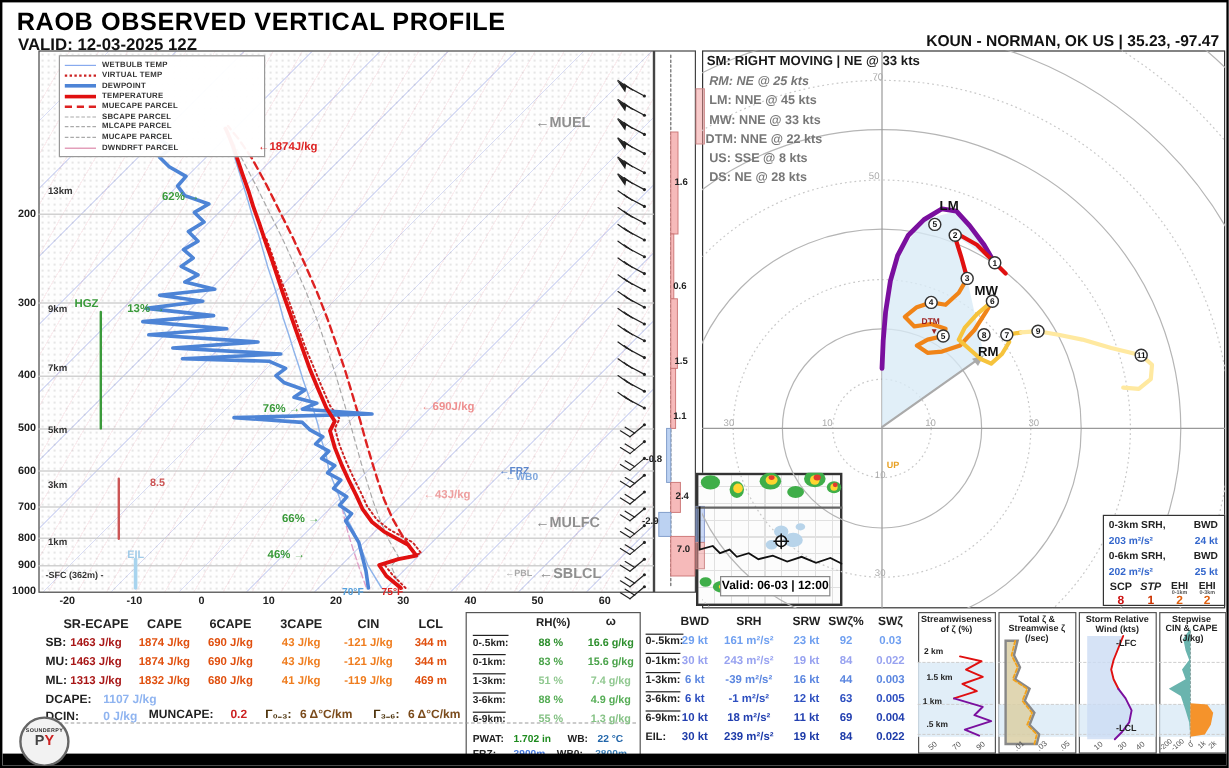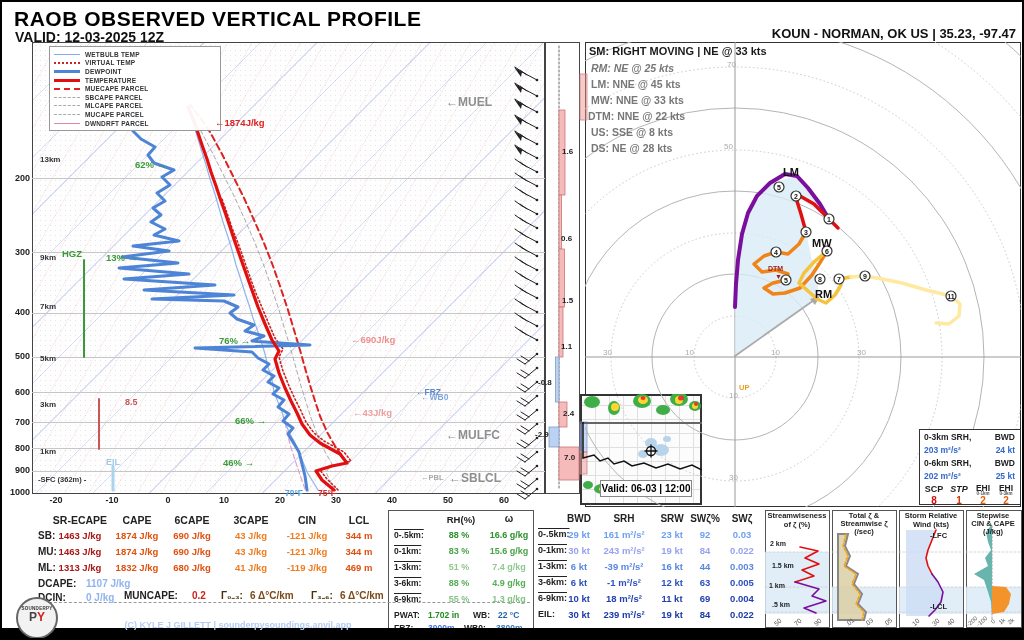--- a/index.html
+++ b/index.html
@@ -403,21 +403,21 @@
       <div class="lbl ctr" style="left: 278px; top: 494px;">20</div>
       <div class="lbl ctr" style="left: 334px; top: 494px;">30</div>
       <div class="lbl ctr" style="left: 390px; top: 494px;">40</div>
       <div class="lbl ctr" style="left: 446px; top: 494px;">50</div>
       <div class="lbl ctr" style="left: 502px; top: 494px;">60</div>
       <div class="lbl" style="left: 133px; top: 158px; color: rgb(58, 154, 58); font-size: 9.5px;">62% →</div>
       <div class="lbl" style="left: 104px; top: 251px; color: rgb(58, 154, 58); font-size: 9.5px;">13% →</div>
       <div class="lbl" style="left: 60px; top: 247px; color: rgb(58, 154, 58); font-size: 9.5px;">HGZ</div>
       <div class="lbl" style="left: 217px; top: 334px; color: rgb(58, 154, 58); font-size: 9.5px;">76% →</div>
       <div class="lbl" style="left: 87px; top: 396px; color: rgb(204, 85, 85); font-size: 9px; margin-left: 36px;">8.5</div>
-      <div class="lbl" style="left: 221px; top: 414px; color: rgb(58, 154, 58); font-size: 9.5px; padding-left: 12px;">66% →</div>
+      <div class="lbl" style="left: 221px; top: 426px; color: rgb(58, 154, 58); font-size: 9.5px; padding-left: 12px;">66% →</div>
       <div class="lbl" style="left: 104px; top: 456px; color: rgb(160, 203, 232); font-size: 9px;">EIL</div>
       <div class="lbl" style="left: 221px; top: 456px; color: rgb(58, 154, 58); font-size: 9.5px;">46% →</div>
       <div class="lbl" style="left: 213px; top: 116px; color: rgb(221, 34, 34); font-size: 9.5px;">←1874J/kg</div>
       <div class="lbl" style="left: 349px; top: 333px; color: rgb(238, 143, 143); font-size: 9.5px;">←690J/kg</div>
       <div class="lbl" style="left: 351px; top: 406px; color: rgb(238, 159, 159); font-size: 9.5px;">←43J/kg</div>
       <div class="lbl" style="left: 444px; top: 94px; color: rgb(143, 143, 143); font-size: 12px;">←MUEL</div>
       <div class="lbl" style="left: 444px; top: 427px; color: rgb(143, 143, 143); font-size: 12px;">←MULFC</div>
       <div class="lbl" style="left: 447px; top: 470px; color: rgb(143, 143, 143); font-size: 12px;">←SBLCL</div>
       <div class="lbl" style="left: 419px; top: 472px; color: rgb(168, 168, 168); font-size: 7.5px;">←PBL</div>
       <div class="lbl" style="left: 414px; top: 386px; color: rgb(91, 134, 204); font-size: 8.5px;">←FRZ</div>
@@ -600,18 +600,17 @@
       <div class="lbl ctr" style="left: 991px; top: 518px; font-size: 7.5px;">CIN &amp; CAPE</div>
       <div class="lbl ctr" style="left: 991px; top: 526px; font-size: 7.5px;">(J/kg)</div>
       <div class="lbl tick" style="left: 968px; top: 617px; font-size: 6px;">-200</div>
       <div class="lbl tick" style="left: 978px; top: 617px; font-size: 6px;">-100</div>
       <div class="lbl tick" style="left: 989px; top: 617px; font-size: 6px;">0</div>
       <div class="lbl tick" style="left: 998px; top: 617px; font-size: 6px;">1k</div>
       <div class="lbl tick" style="left: 1007px; top: 617px; font-size: 6px;">2k</div>
     </div>
 
   <div id="botbar"></div>
-  <div id="ft2">(C) KYLE J GILLETT | sounderpysoundings.anvil.app</div>
   <div id="logo">
     <div class="l1">SOUNDERPY</div>
     <div class="l2"><span>P</span><span class="y">Y</span></div>
   </div>
 </div>
 
 </body></html>

